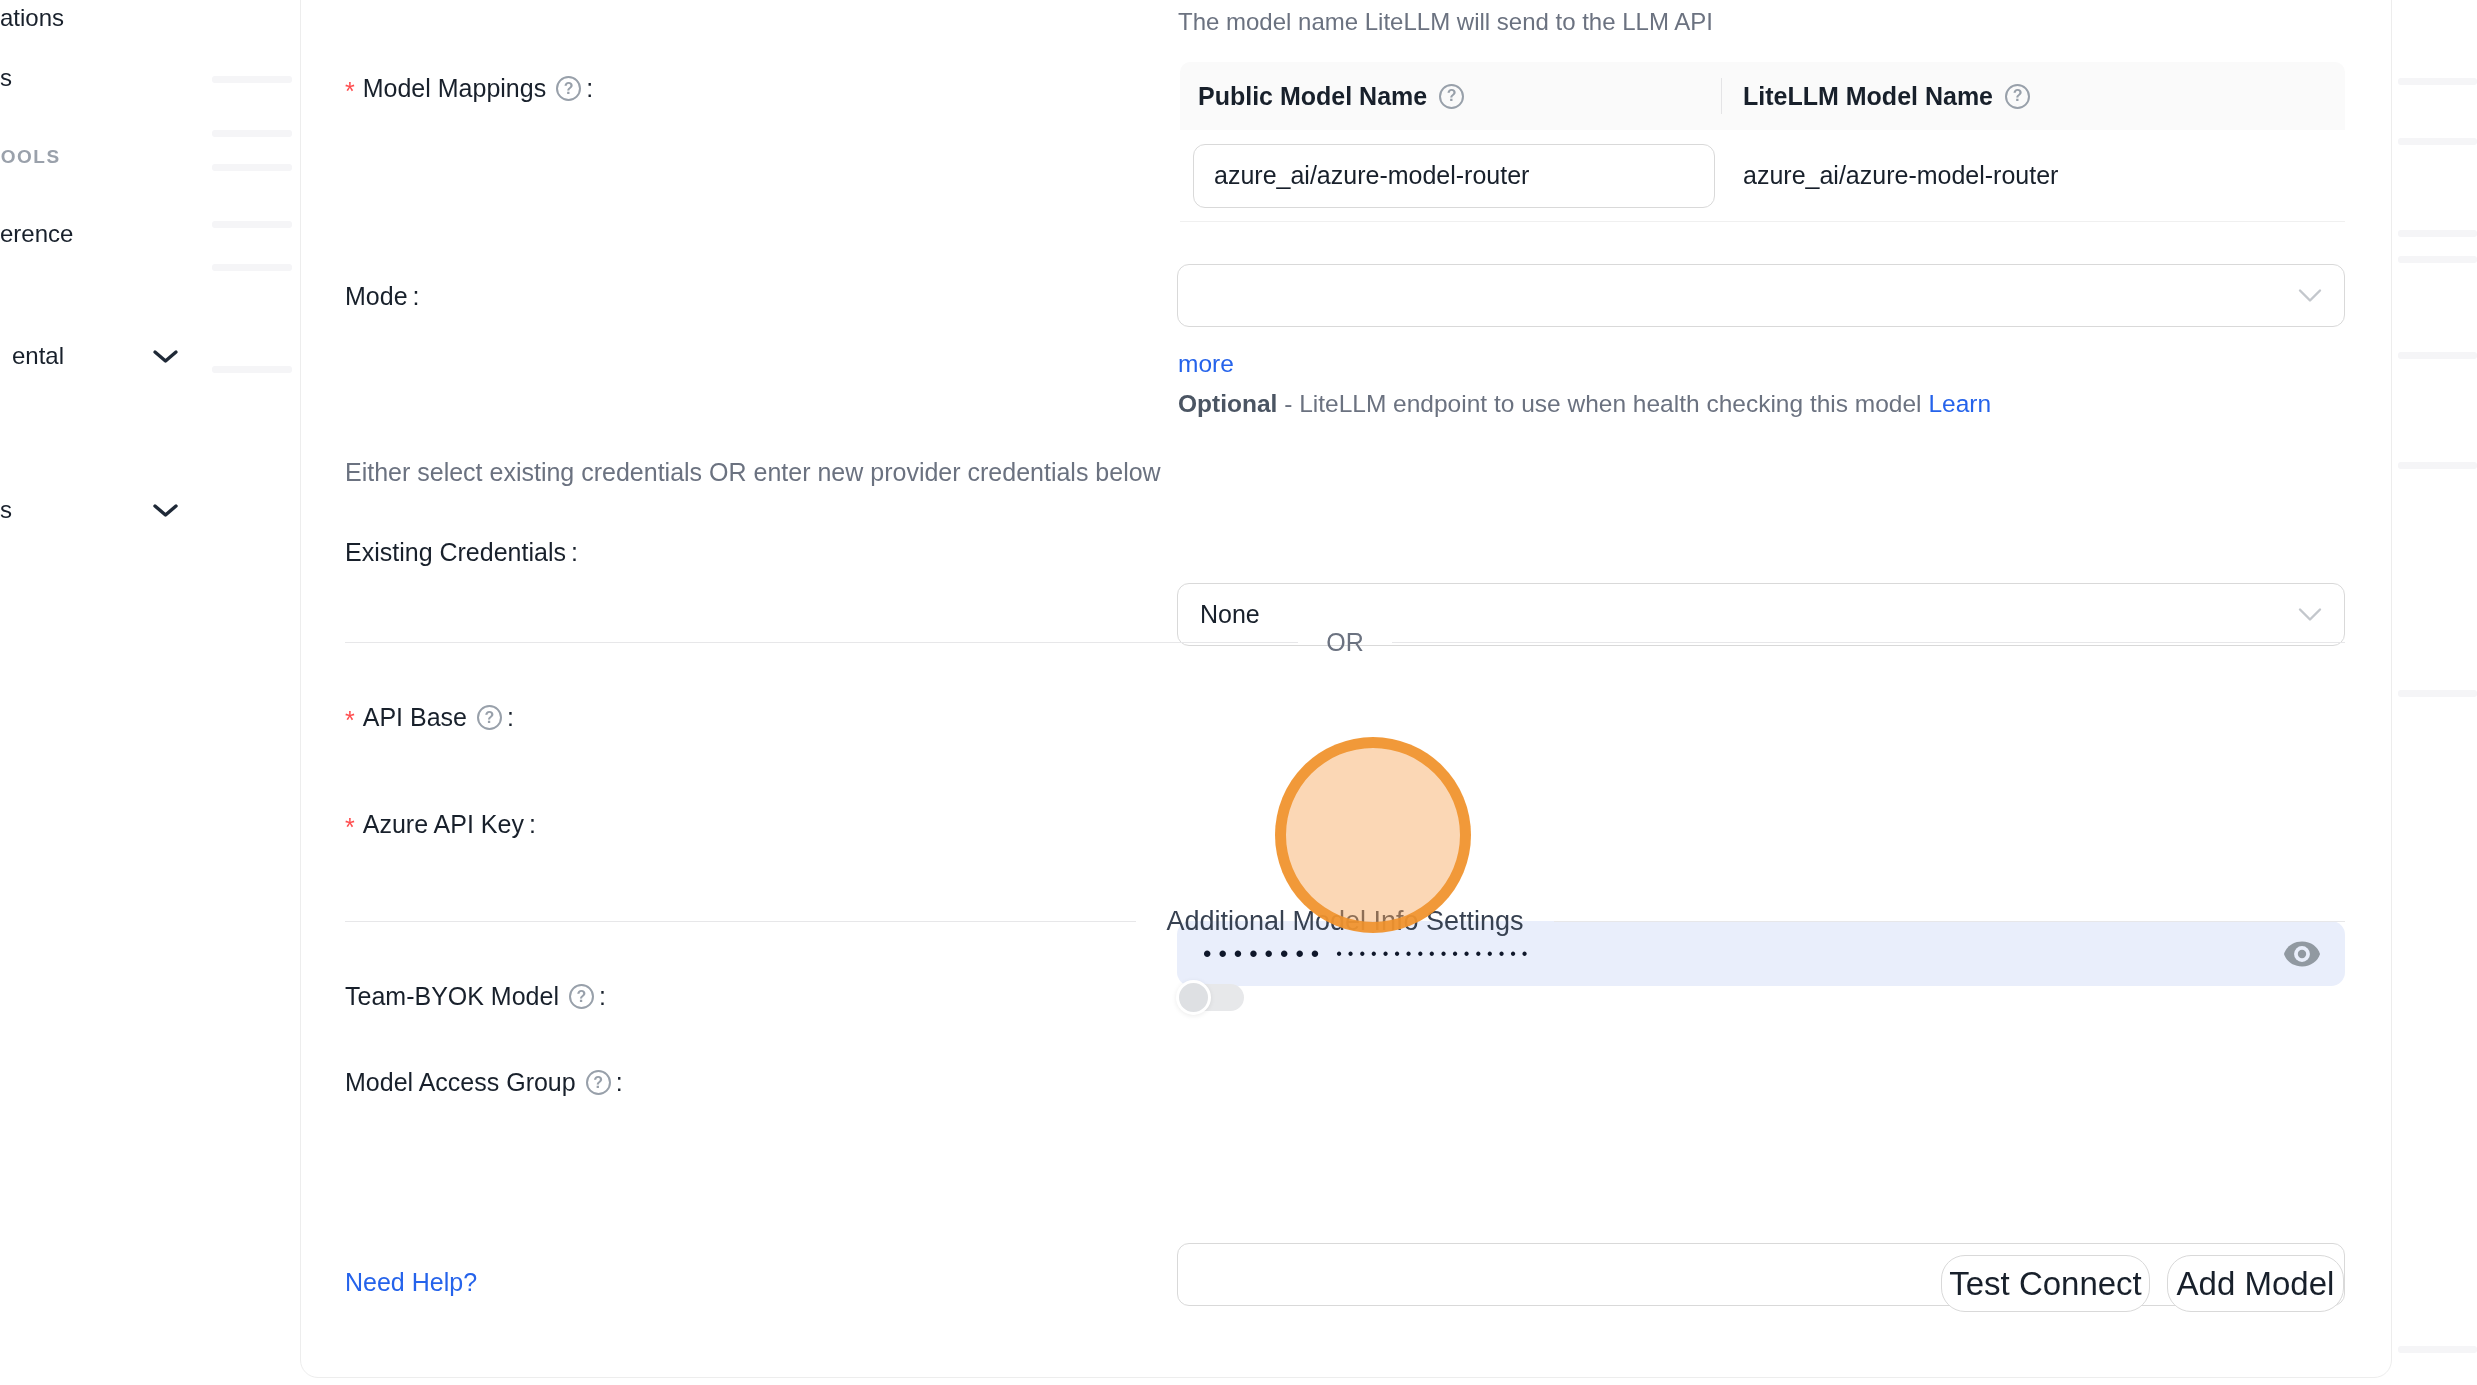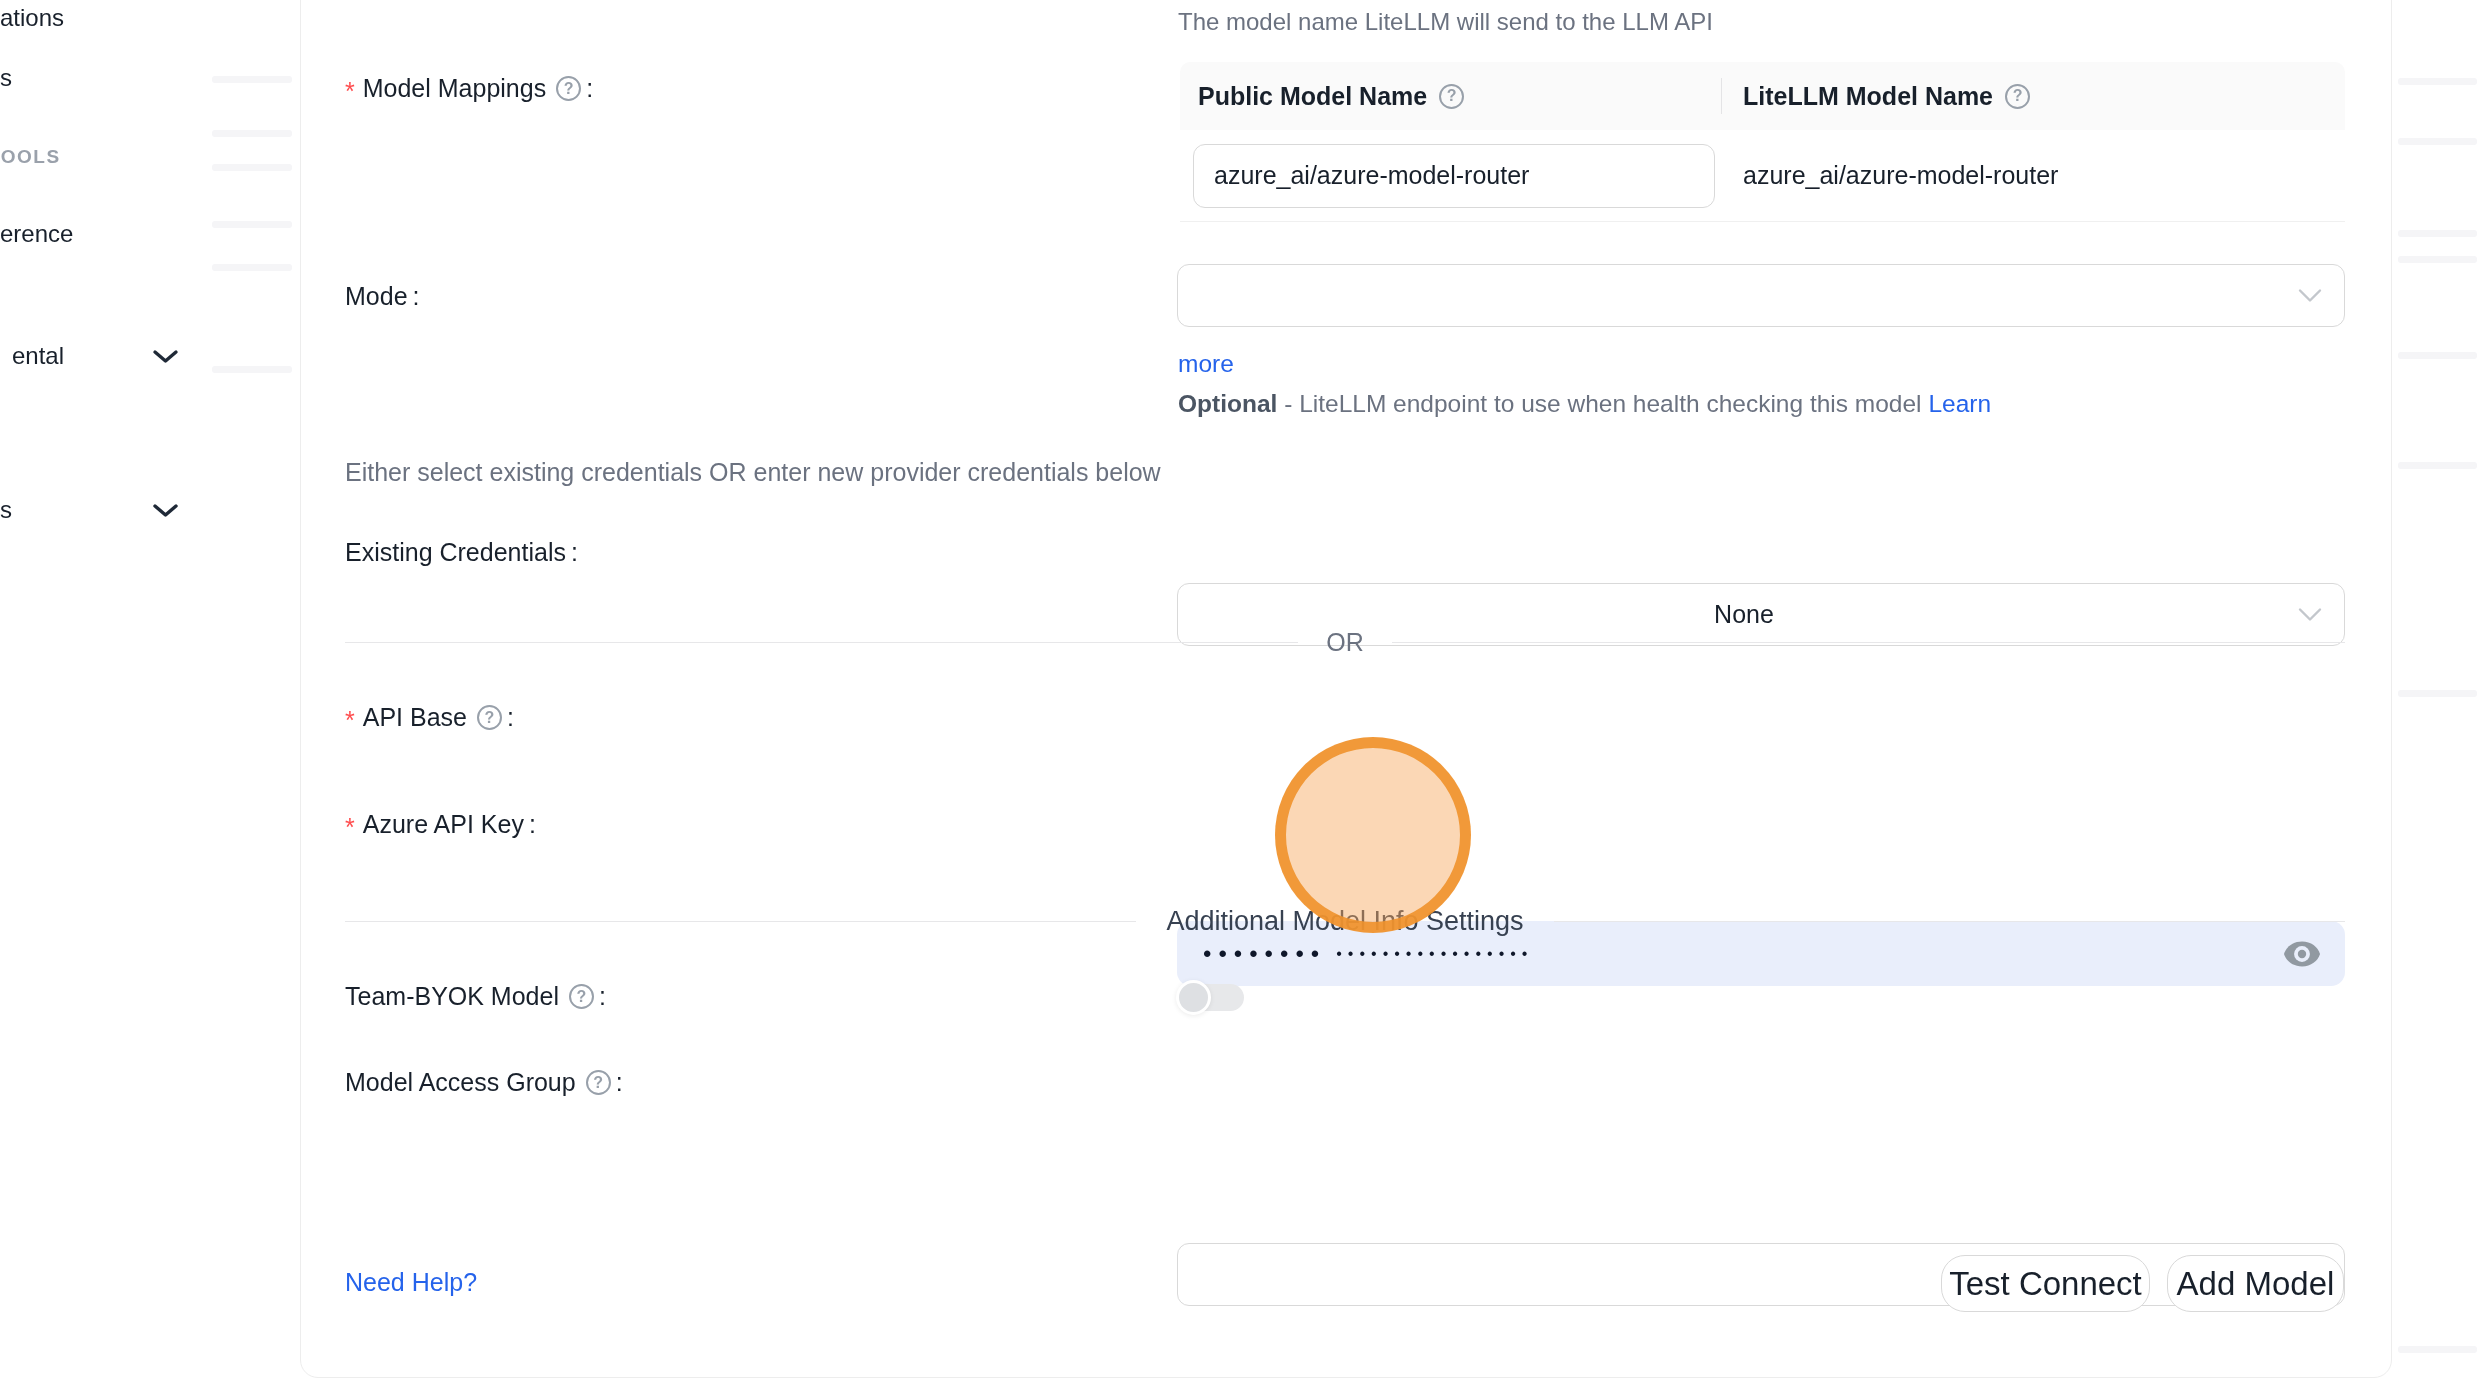--- a/index.html
+++ b/index.html
@@ -46,21 +46,21 @@
 
   .text-input {
     height:64px; border:1.5px solid #d9d9d9; border-radius:12px; background:#fff;
     font-size:25px; color:#18202b; display:flex; align-items:center; padding:0 20px;
     white-space:nowrap; overflow:hidden;
   }
 
   .select {
     border:1.5px solid #d9d9d9; border-radius:12px; background:#fff;
     display:flex; align-items:center; padding:0 56px 0 22px; position:relative;
-    font-size:25px; color:#18202b;justify-content:center;
+    font-size:25px; color:#18202b;
   }
   .select .chev { position:absolute; right:22px; top:50%; transform:translateY(-50%); display:flex; }
   .placeholder { color:#c3c8d1; white-space:nowrap; overflow:hidden; }
 
   .link { color:#2563eb; cursor:pointer; }
 
   .divider-wrap { display:flex; align-items:center; }
   .divider-line { flex:1; height:1px; background:#e7e7e9; }
   .divider-text { margin:0 28px; color:#6b7280; font-size:25px; white-space:nowrap; }
   .divider-title { margin:0 30px; color:#374151; font-size:27px; font-weight:500; white-space:nowrap; }

